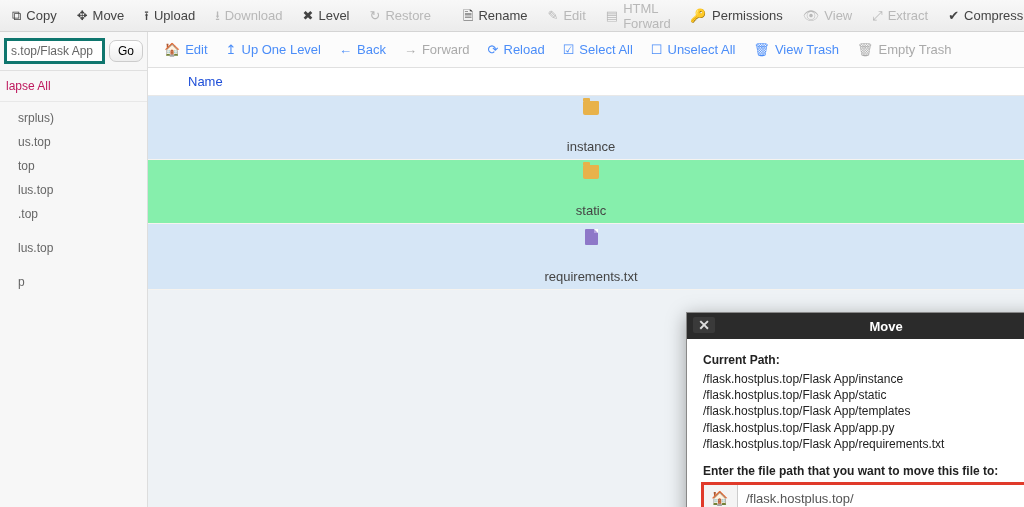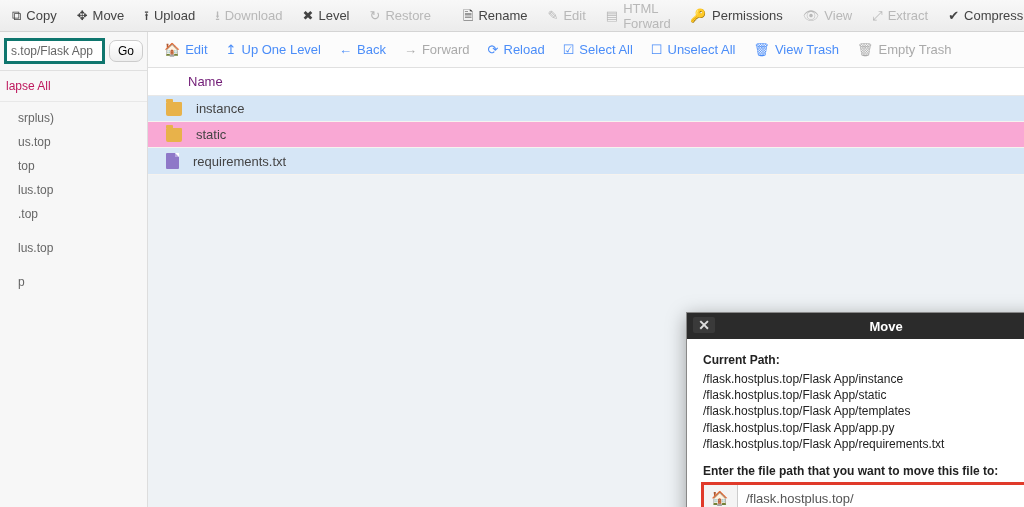--- a/index.html
+++ b/index.html
@@ -46,27 +46,27 @@
     border-bottom:1px solid #e0e0e0; background:#fcfcfc;
   }
   .nbtn {
     display:inline-flex; align-items:center; gap:5px; padding:4px 8px;
     color:#4b8df8; cursor:pointer; border-radius:3px; font-size:13px;
   }
   .nbtn.muted { color:#aaa; }
 
   .list-head {
     display:flex; align-items:center; padding:6px 16px 6px 40px;
-    border-bottom:1px solid #e8e8e8; color:#701a75; font-size:13px; background:#fff;
+    border-bottom:1px solid #e8e8e8; color:#1d4ed8; font-size:13px; background:#fff;
   }
   .file-row {
-    display:flex; align-items:center; gap:14px; padding:5px 8px 5px 18px;
-    border-bottom:1px solid #f6f3ef; cursor:pointer; background:#d6e6f6;
-  }
-  .file-row.alt { background:#f9a8d4; }
+    display:flex; align-items:center; gap:24px; padding:5px 8px 5px 18px;
+    border-bottom:1px solid #f6f3ef; cursor:pointer; background:#d6e6f6;flex-direction:column;
+  }
+  .file-row.alt { background:#86efac; }
   .ficon { width:16px; height:14px; display:inline-block; }
   .ficon.folder { background:#e8b24a; border-radius:1px 1px 2px 2px; position:relative; }
   .ficon.folder::before { content:""; position:absolute; top:-3px; left:0; width:7px; height:3px; background:#e8b24a; border-radius:1px 1px 0 0; }
   .ficon.file { background:#8e78c8; border-radius:1px; position:relative; height:16px; width:13px; }
   .ficon.file::after { content:""; position:absolute; right:0; top:0; width:0; height:0; border-left:4px solid #b4a3de; border-top:4px solid #fff0; background:#fff; }
   .fname { font-size:13px; color:#444; }
 
   .files-bg { flex:1; background:#eef2f5; }
 
   

